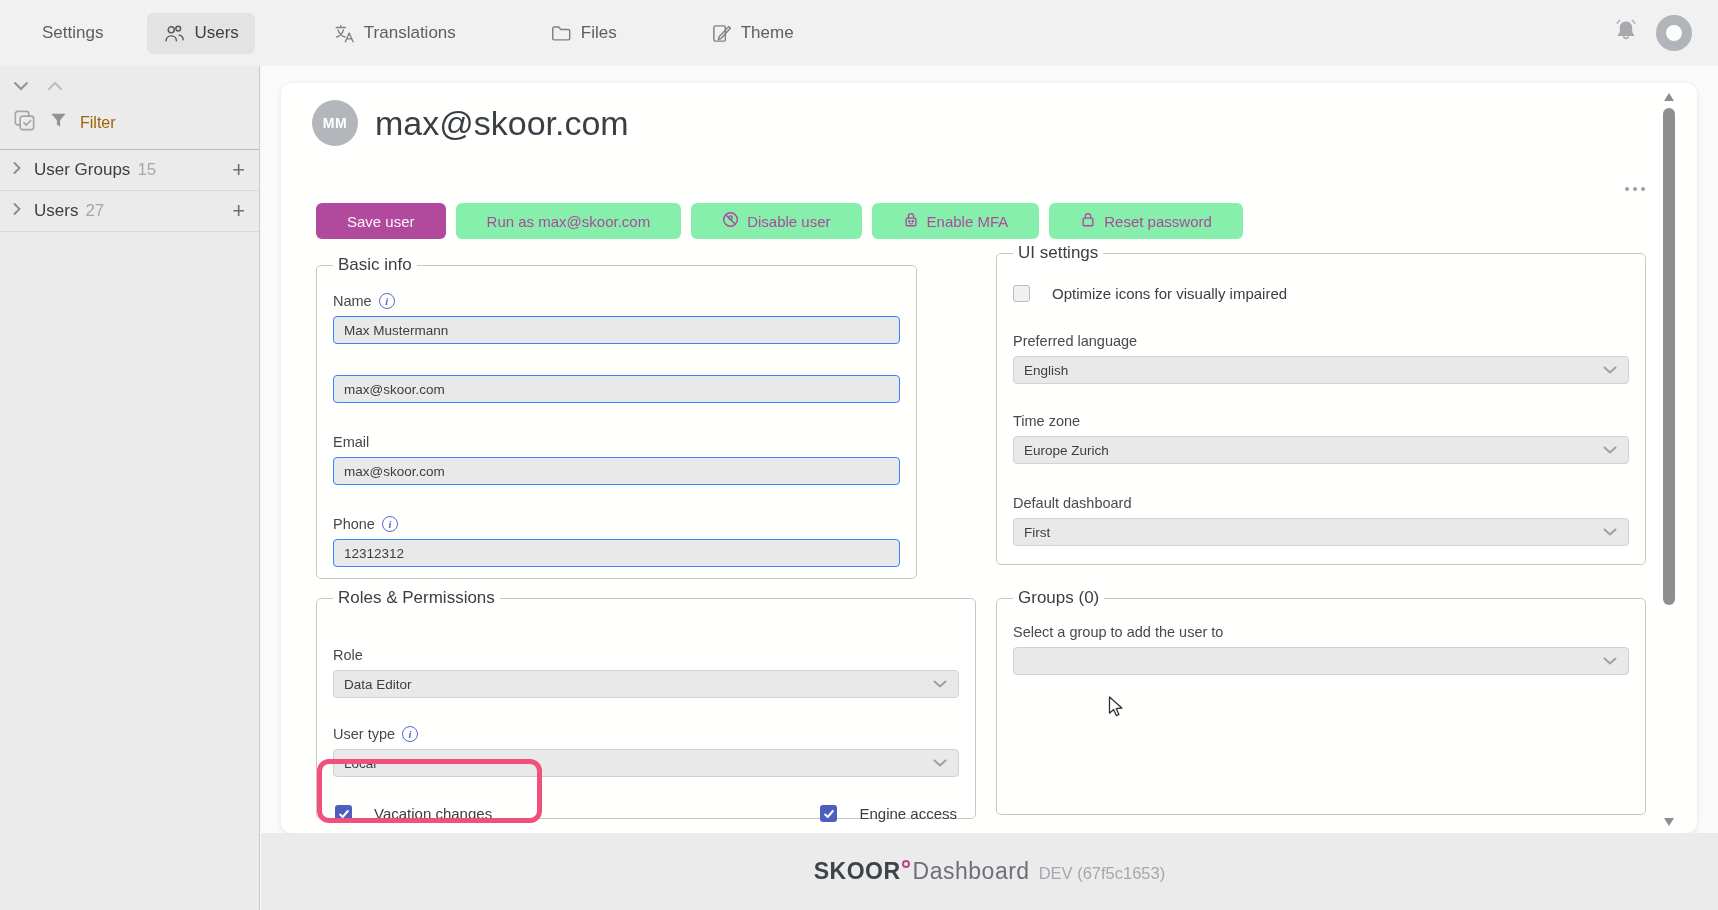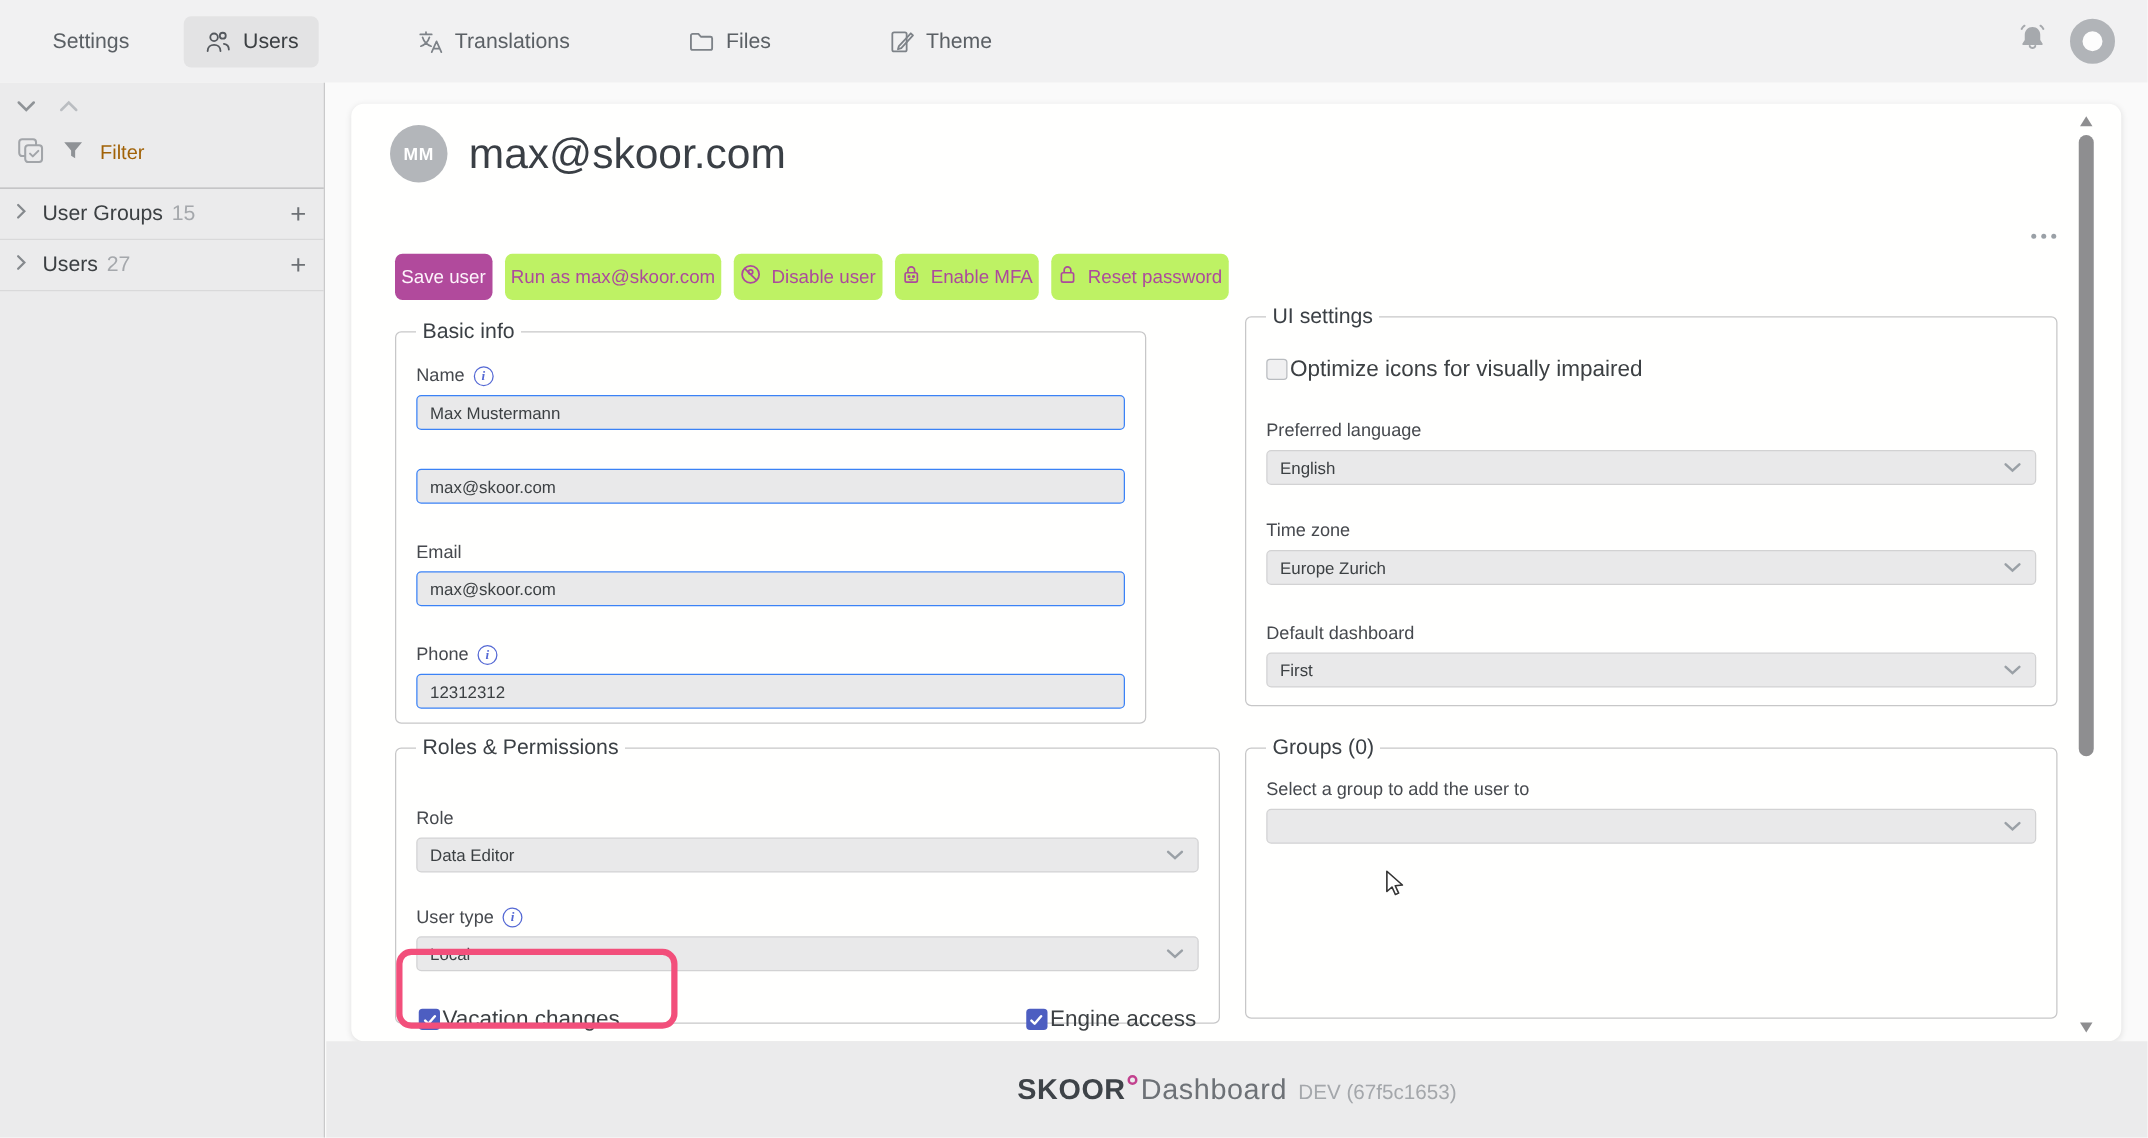--- a/index.html
+++ b/index.html
@@ -33,24 +33,24 @@
 
   
   .card { position:absolute; left:281px; top:83px; width:1416px; height:750px;
     background:#fffffe; border-radius:10px; box-shadow:0 1px 5px rgba(0,0,0,0.10); }
   .user-header { position:absolute; left:31px; top:17px; display:flex; align-items:center; }
   .mm-avatar { width:46px; height:46px; border-radius:50%; background:#b3b6ba; color:#fff;
     font-size:14px; font-weight:bold; display:flex; align-items:center; justify-content:center; letter-spacing:.5px;}
   .user-title { font-size:34px; color:#3a3f45; margin-left:17px; font-weight:400; }
 
   .actions { position:absolute; left:35px; top:120px; display:flex; gap:10px; }
-  .btn { border:none; border-radius:6px; font-size:15px; padding:8px 5px; cursor:pointer;
+  .btn { border:none; border-radius:6px; font-size:15px; padding:8px 31px; cursor:pointer;
     display:flex; align-items:center; gap:8px; font-family:inherit; }
   .btn-primary { background:#b14a9c; color:#fdf4fb; }
-  .btn-gray { background:#bef264; color:#ac4a9c; }
+  .btn-gray { background:#86efac; color:#ac4a9c; }
   .dots { position:absolute; right:52px; top:104px; display:flex; gap:4px; cursor:pointer; }
   .dots i { width:4px; height:4px; border-radius:50%; background:#9aa0a6; }
 
   fieldset { position:absolute; border:1px solid #c7c7c8; border-radius:5px; padding:6px 16px 14px 16px; background:transparent;}
   legend { font-size:17px; color:#3b4045; padding:0 5px; margin-left:0px; }
   .fs-basic  { left:35px;  top:172px; width:601px; height:324px; }
   .fs-ui     { left:715px; top:160px; width:650px; height:322px; }
   .fs-roles  { left:35px;  top:505px; width:660px; height:231px; }
   .fs-groups { left:715px; top:505px; width:650px; height:227px; }
 
@@ -58,21 +58,21 @@
   .form-group.first { margin-top:12px; }
   .f-label { display:flex; align-items:center; gap:7px; font-size:14.5px; color:#46494e; margin-bottom:7px; }
   .info-ic { width:16px; height:16px; border-radius:50%; border:1.4px solid #5468d4; color:#5468d4;
     font-size:10.5px; display:flex; align-items:center; justify-content:center; font-family:"Liberation Serif",serif; font-style:italic; font-weight:bold;}
   .t-input { width:100%; height:28px; background:#e9e9ea; border:1px solid #3b82f6; border-radius:4px;
     font-size:13.5px; color:#3c4043; padding:0 10px; font-family:inherit; }
   .sel { width:100%; height:28px; background:#e9e9ea; border:1px solid #d2d2d3; border-radius:4px;
     font-size:13.5px; color:#3c4043; padding:0 10px; display:flex; align-items:center; cursor:pointer; position:relative;}
   .sel .chev { position:absolute; right:10px; top:7px; }
 
-  .cb-row { display:flex; align-items:center; gap:2px; font-size:18px; color:#3c4043; }
+  .cb-row { display:flex; align-items:center; gap:22px; font-size:15px; color:#3c4043; }
   .cb { width:17px; height:17px; border-radius:3px; flex:0 0 auto; }
   .cb.unchecked { background:#f0f0f1; border:1.5px solid #b9bcc0; }
   .cb.checked { background:#4d5ec1; display:flex; align-items:center; justify-content:center; }
   .roles-cbs { display:flex; justify-content:space-between; margin-top:28px; padding:0 2px; }
 
   .highlight-box { position:absolute; left:36px; top:676px; width:225px; height:64px;
     border:5px solid #f24f7b; border-radius:12px; pointer-events:none; z-index:8; }
 
   
   .scrollbar { position:absolute; right:22px; top:10px; width:12px; height:733px; }

